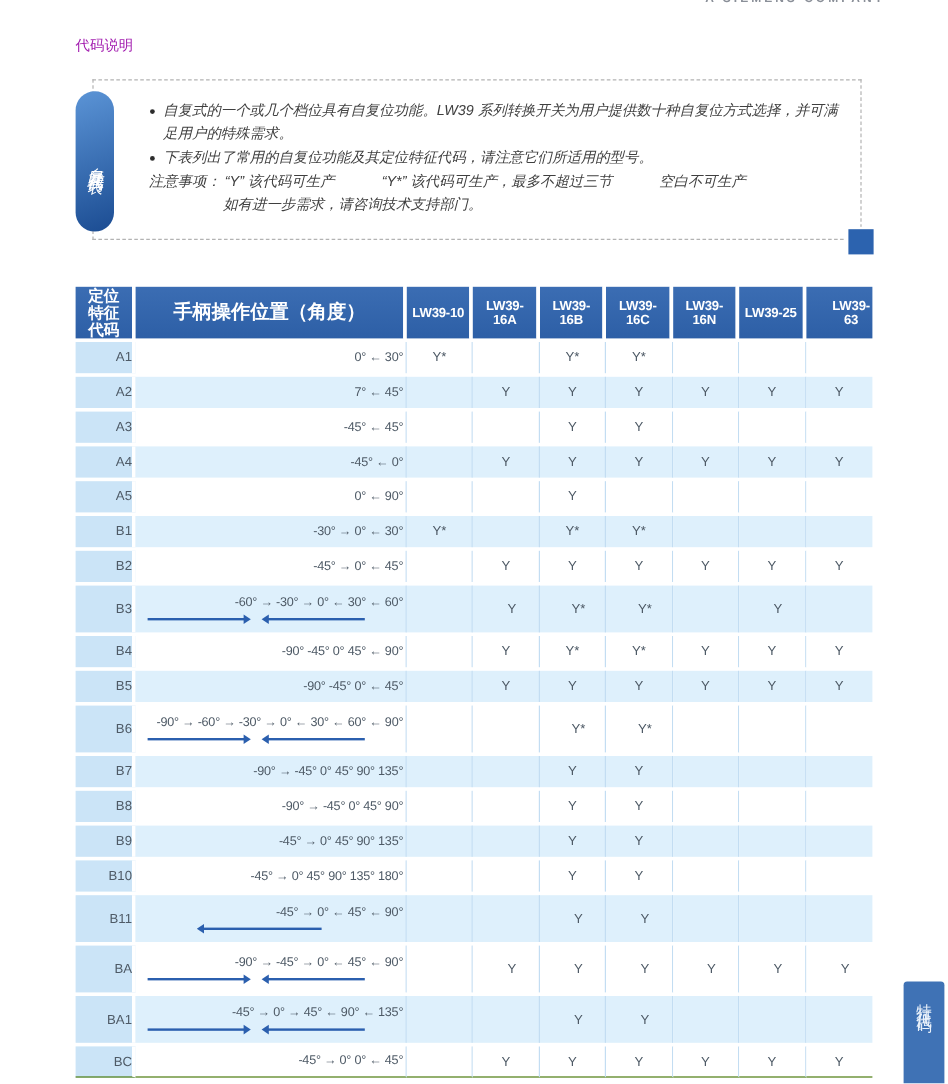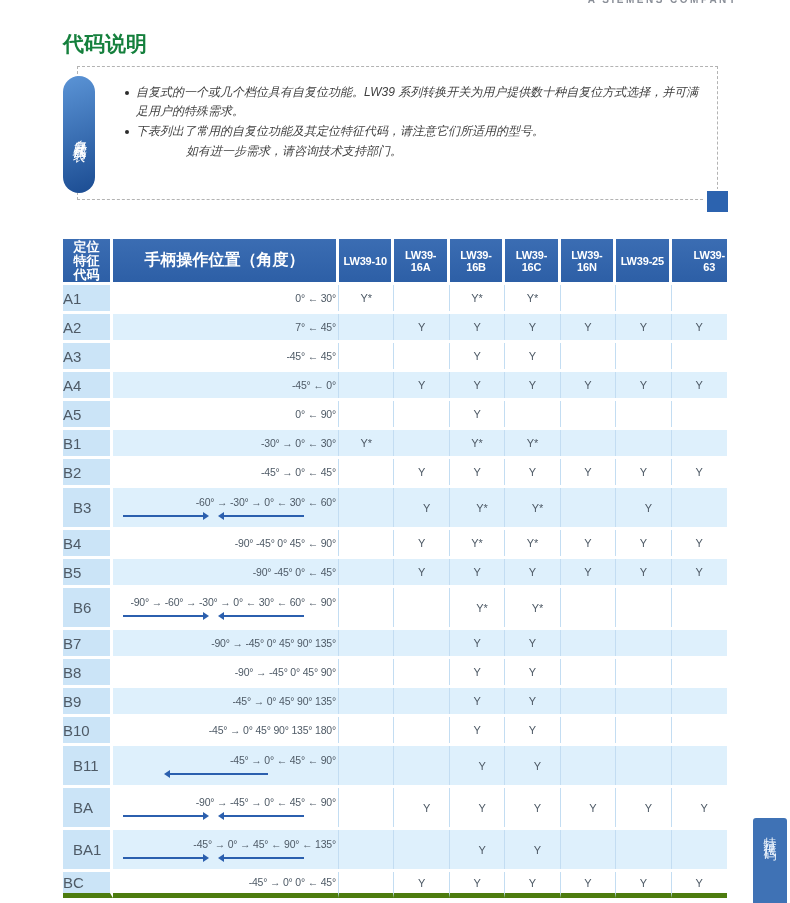--- a/index.html
+++ b/index.html
@@ -7,21 +7,21 @@
   .page {
     position:relative; width:790px; height:903px; background:#ffffff;
     overflow:hidden; font-family:"Liberation Sans", sans-serif; color:#333;
   }
   
   .brand {
     position:absolute; top:-6px; right:52px; font-size:10px; font-weight:bold;
     letter-spacing:2.5px; color:#8a8f98; white-space:nowrap;
   }
   .title {
-    position:absolute; left:63px; top:30px; font-size:21px; font-weight:bold; color:#15803d;
+    position:absolute; left:63px; top:30px; font-size:12px; font-weight:normal; color:#a21caf;
   }
   
   .info-box {
     position:absolute; left:77px; top:66px; width:641px; height:134px;
     border:1px dashed #b3b3b3; padding:16px 12px 0 46px;
     font-size:12px; color:#3f3f3f; line-height:19px;font-style:italic;
   }
   .pill {
     position:absolute; left:-15px; top:9px; width:32px; height:117px; border-radius:17px;
     background:linear-gradient(160deg, var(--pill-blue-top), var(--pill-blue-bottom));
@@ -62,24 +62,24 @@
   th.code-h { font-size:13px; padding:0 5px; line-height:14px;font-family:Liberation Serif, serif; }
   th.pos-h  { font-size:16px; }
   th.lw-h   { font-size:11px; padding:0 1px; letter-spacing:-0.2px; }
   .code-table tbody td {
     background:#fff; height:26px; vertical-align:middle;
     border-right:1px solid var(--grid-line);
   }
   .code-table tbody td:last-child { border-right:none; }
   .code-table tbody tr.tinted td { background:var(--row-tint); }
   .code-table tbody tr.tall td { height:39px;padding-left:10px; }
-  .code-table tbody tr:last-child td { border-bottom:5px solid #4d7c0f; }
+  .code-table tbody tr:last-child td { border-bottom:1px solid #4d7c0f; }
   td.code {
-    background:var(--code-cell-blue) !important; text-align:left;
-    border-right:3px solid #fff !important; font-size:15px;
+    background:var(--code-cell-blue) !important; text-align:right;
+    border-right:3px solid #fff !important; font-size:11px;
   }
   td.pos { text-align:right; padding:0 2px 0 9px; overflow:hidden; }
   td.mark { text-align:center; font-size:11px; }
   .pos-text { white-space:nowrap; font-size:10.5px; letter-spacing:-0.2px; line-height:13px; }
   .arrow-line { display:flex; align-items:center; height:7px; margin-top:3px; width:96%; }
   .arrow { position:relative; height:2px; background:var(--arrow-blue); flex:none; }
   .arrow.right::after {
     content:''; position:absolute; right:-2px; top:-3px;
     border-left:6px solid var(--arrow-blue); border-top:4px solid transparent; border-bottom:4px solid transparent;
   }
@@ -119,20 +119,26 @@
     <ul class="bullets">
       <li>
         <span class="dot"></span>
         <span>自复式的一个或几个档位具有自复位功能。LW39 系列转换开关为用户提供数十种自复位方式选择，并可满足用户的特殊需求。</span>
       </li>
       <li>
         <span class="dot"></span>
         <span>下表列出了常用的自复位功能及其定位特征代码，请注意它们所适用的型号。</span>
       </li>
     </ul>
+    <div class="note-line">
+      <span>注意事项：</span>
+      <span class="note-item">“Y” 该代码可生产</span>
+      <span class="note-item">“Y*” 该代码可生产，最多不超过三节</span>
+      <span class="note-item">空白不可生产</span>
+    </div>
     <div class="note-more">如有进一步需求，请咨询技术支持部门。</div>
   </div>
 
   <table class="code-table">
     <colgroup>
       <col class="c-code">
         <col class="c-pos">
       <col>
         <col>
         <col>

